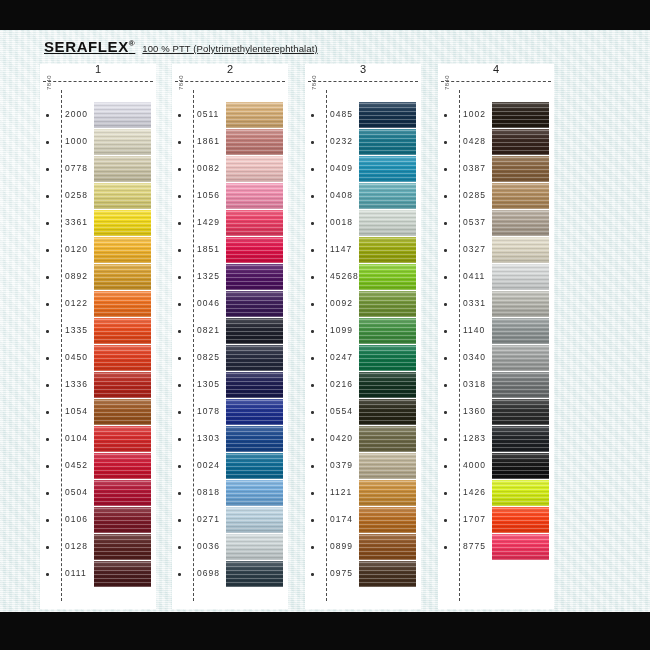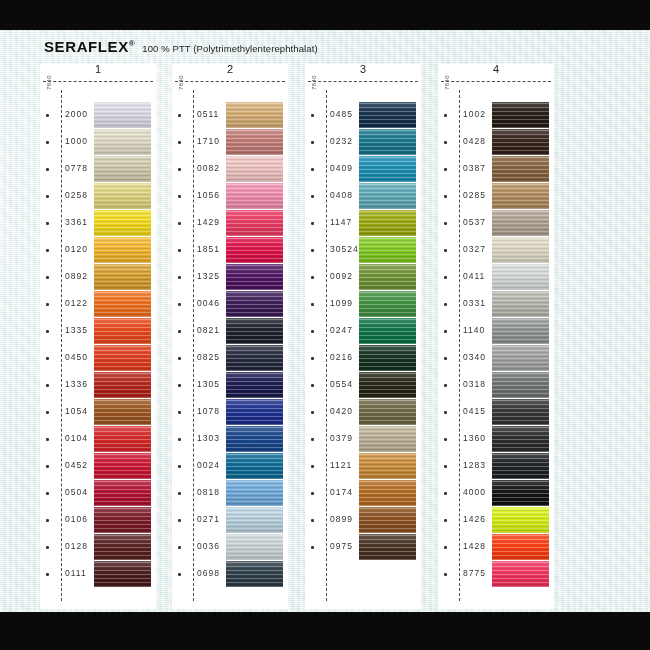--- a/index.html
+++ b/index.html
@@ -28,24 +28,24 @@
       repeating-linear-gradient(45deg, rgba(255,255,255,0.25) 0 6px, rgba(186,212,212,0.18) 6px 12px);
     opacity:.5;pointer-events:none;
   }
 
   
   #header{
     position:absolute;left:44px;top:38px;
     display:flex;align-items:baseline;gap:7px;white-space:nowrap;z-index:5;
   }
   .brand{
-    font-size:15px;font-weight:bold;letter-spacing:.6px;color:#111;
+    font-size:15px;font-weight:bold;letter-spacing:.6px;color:#111;text-decoration:underline;
   }
   .brand sup{font-size:8px;vertical-align:super;font-weight:bold;}
-  .subtitle{font-size:9.5px;color:#222;letter-spacing:.1px;}
+  .subtitle{font-size:9.5px;color:#222;letter-spacing:.1px;text-decoration:underline;}
 
   
   #columns{
     position:absolute;left:0;top:0;width:650px;height:650px;z-index:4;
   }
   .col-card{
     position:absolute;top:64px;width:116px;height:545px;
     background:#ffffff;
   }
   .col-head{
@@ -278,21 +278,21 @@
           <div class="row">
             <span class="dot"></span>
             <span class="code">0511</span>
             <span class="swatch" style="background: rgb(212, 171, 114);">
               <span class="sheen"></span>
               <span class="sheen2"></span>
             </span>
           </div>
           <div class="row">
             <span class="dot"></span>
-            <span class="code">1710</span>
+            <span class="code">1861</span>
             <span class="swatch" style="background: rgb(193, 122, 117);">
               <span class="sheen"></span>
               <span class="sheen2"></span>
             </span>
           </div>
           <div class="row">
             <span class="dot"></span>
             <span class="code">0082</span>
             <span class="swatch" style="background: rgb(238, 193, 191);">
               <span class="sheen"></span>
@@ -456,29 +456,37 @@
           <div class="row">
             <span class="dot"></span>
             <span class="code">0408</span>
             <span class="swatch" style="background: rgb(90, 167, 178);">
               <span class="sheen"></span>
               <span class="sheen2"></span>
             </span>
           </div>
           <div class="row">
             <span class="dot"></span>
+            <span class="code">0018</span>
+            <span class="swatch" style="background: rgb(205, 214, 206);">
+              <span class="sheen"></span>
+              <span class="sheen2"></span>
+            </span>
+          </div>
+          <div class="row">
+            <span class="dot"></span>
             <span class="code">1147</span>
             <span class="swatch" style="background: rgb(154, 168, 12);">
               <span class="sheen"></span>
               <span class="sheen2"></span>
             </span>
           </div>
           <div class="row">
             <span class="dot"></span>
-            <span class="code">30524</span>
+            <span class="code">45268</span>
             <span class="swatch" style="background: rgb(126, 200, 30);">
               <span class="sheen"></span>
               <span class="sheen2"></span>
             </span>
           </div>
           <div class="row">
             <span class="dot"></span>
             <span class="code">0092</span>
             <span class="swatch" style="background: rgb(111, 146, 52);">
               <span class="sheen"></span>
@@ -658,28 +666,20 @@
           <div class="row">
             <span class="dot"></span>
             <span class="code">0318</span>
             <span class="swatch" style="background: rgb(110, 114, 115);">
               <span class="sheen"></span>
               <span class="sheen2"></span>
             </span>
           </div>
           <div class="row">
             <span class="dot"></span>
-            <span class="code">0415</span>
-            <span class="swatch" style="background: rgb(51, 52, 52);">
-              <span class="sheen"></span>
-              <span class="sheen2"></span>
-            </span>
-          </div>
-          <div class="row">
-            <span class="dot"></span>
             <span class="code">1360</span>
             <span class="swatch" style="background: rgb(42, 43, 43);">
               <span class="sheen"></span>
               <span class="sheen2"></span>
             </span>
           </div>
           <div class="row">
             <span class="dot"></span>
             <span class="code">1283</span>
             <span class="swatch" style="background: rgb(29, 32, 36);">
@@ -698,21 +698,21 @@
           <div class="row">
             <span class="dot"></span>
             <span class="code">1426</span>
             <span class="swatch" style="background: rgb(212, 238, 18);">
               <span class="sheen"></span>
               <span class="sheen2"></span>
             </span>
           </div>
           <div class="row">
             <span class="dot"></span>
-            <span class="code">1428</span>
+            <span class="code">1707</span>
             <span class="swatch" style="background: rgb(251, 60, 16);">
               <span class="sheen"></span>
               <span class="sheen2"></span>
             </span>
           </div>
           <div class="row">
             <span class="dot"></span>
             <span class="code">8775</span>
             <span class="swatch" style="background: rgb(242, 49, 92);">
               <span class="sheen"></span>

